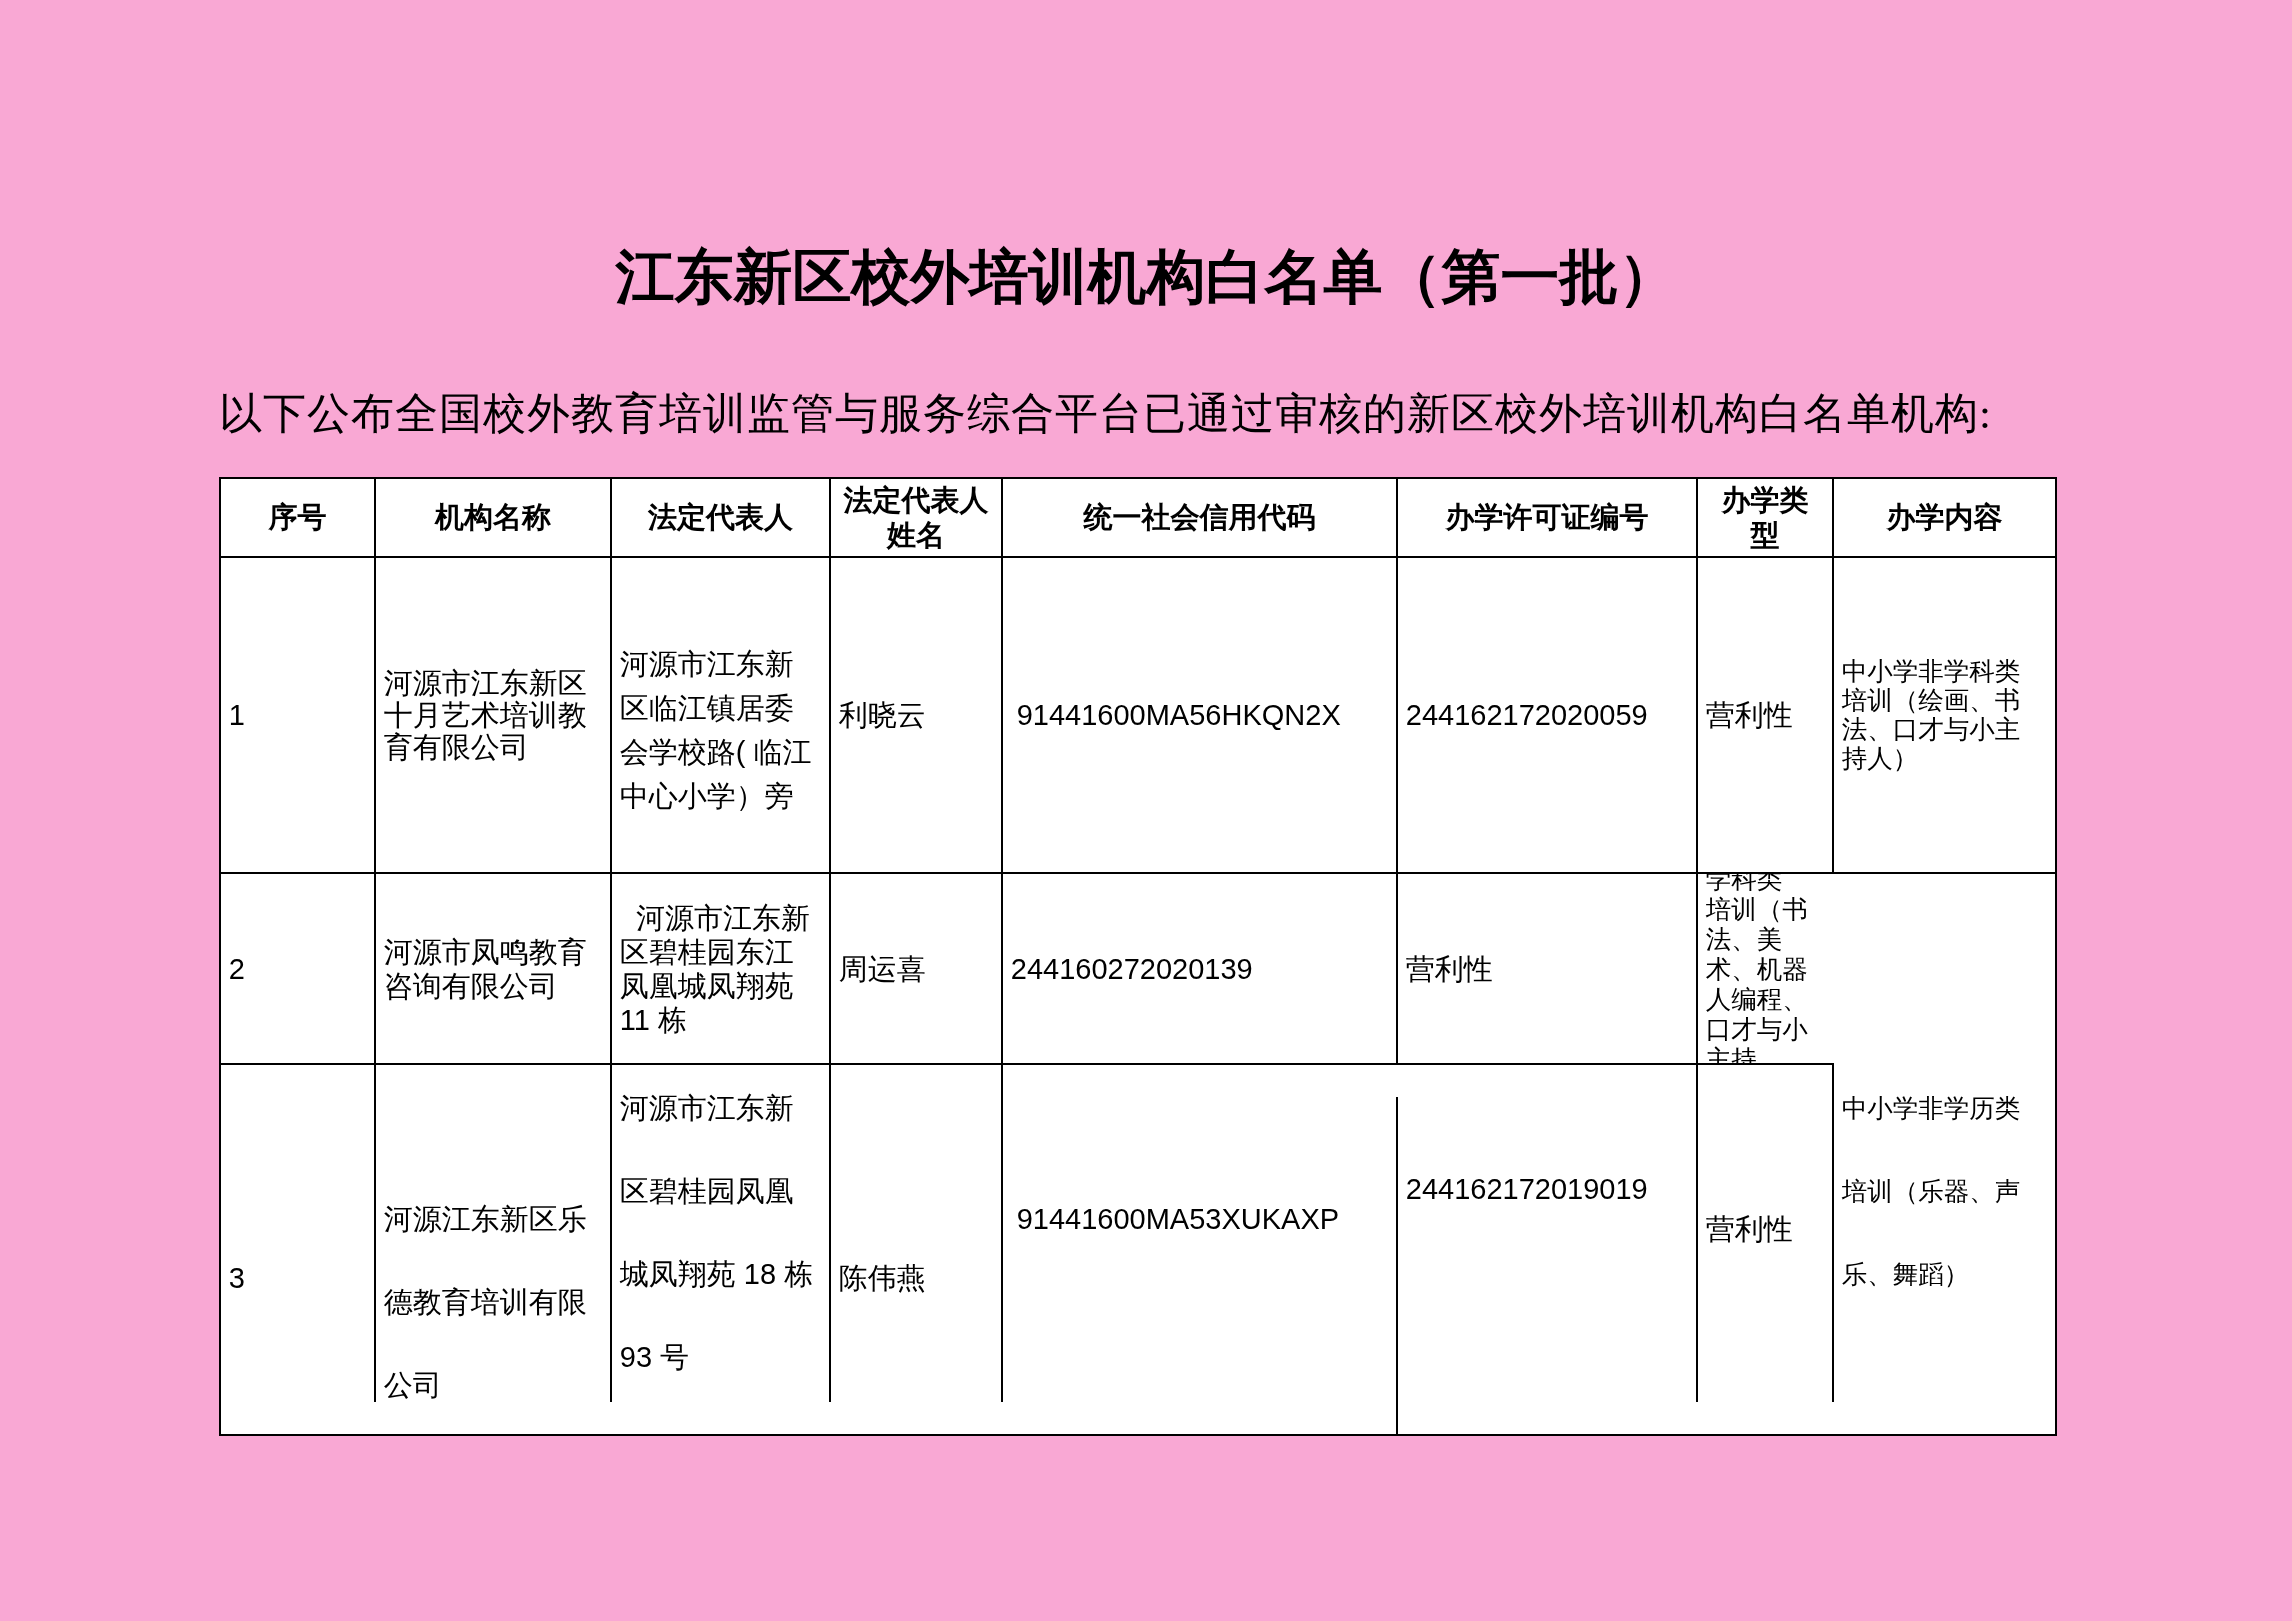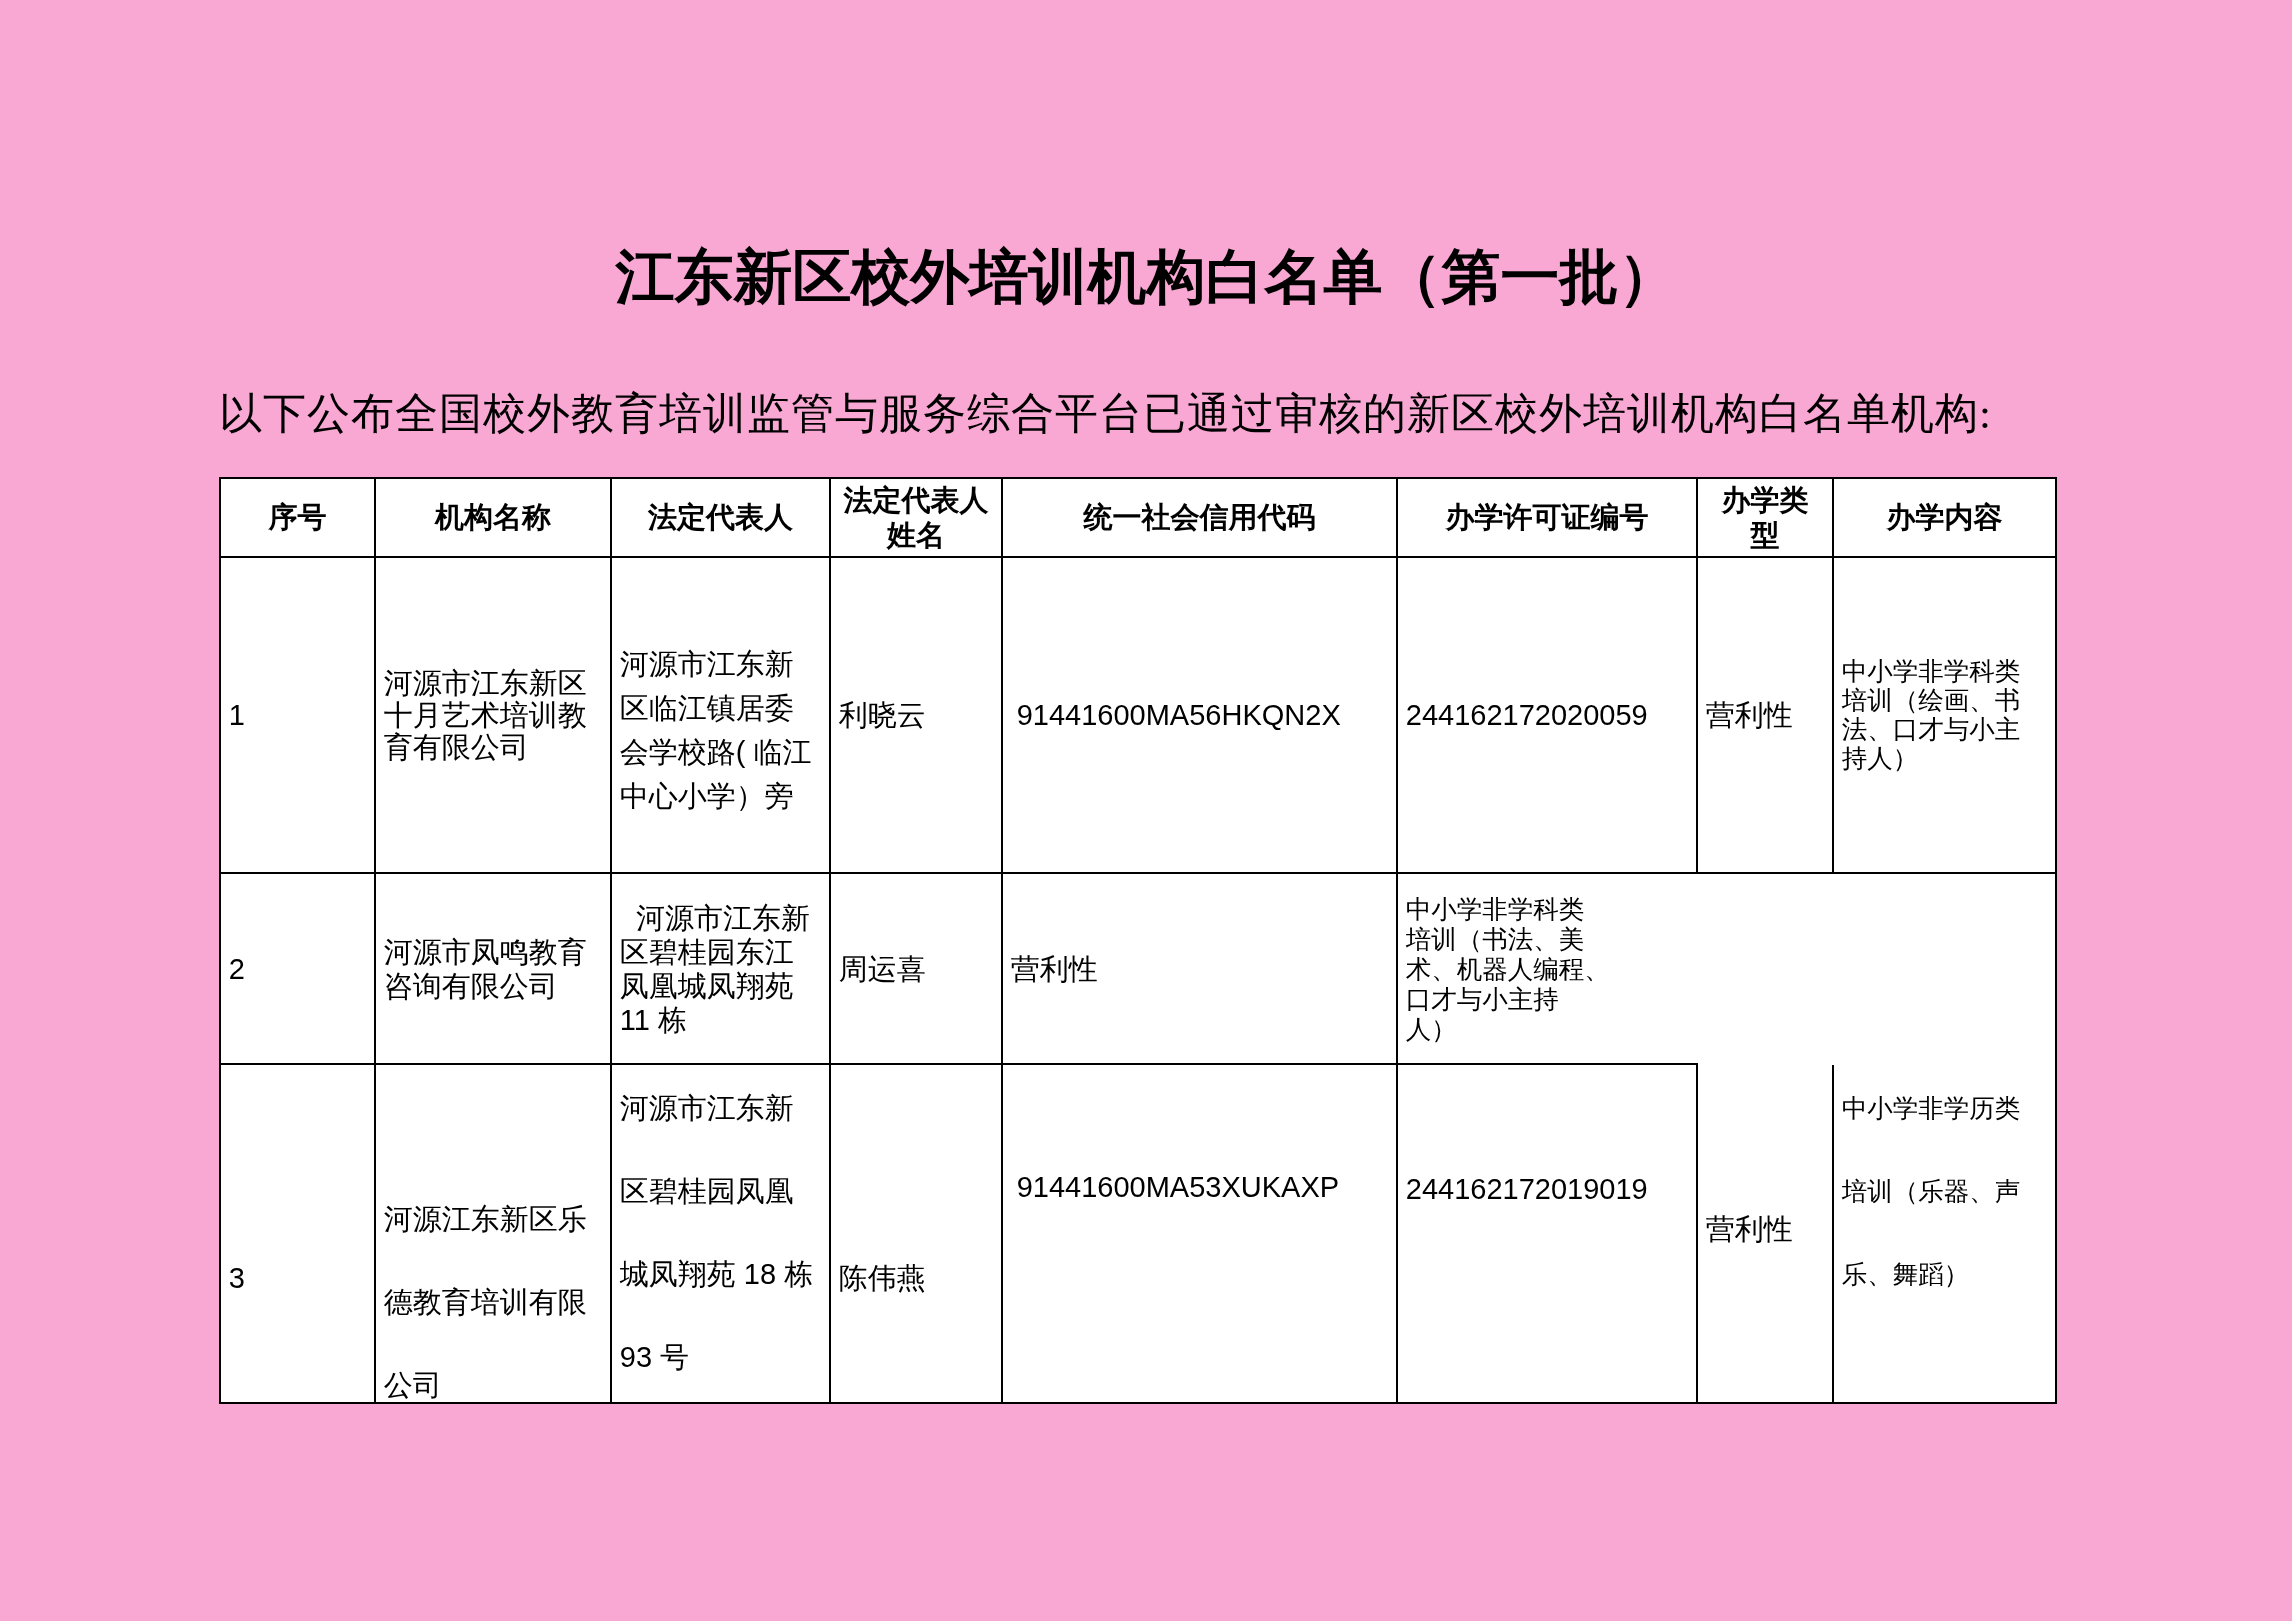--- a/index.html
+++ b/index.html
@@ -86,21 +86,21 @@
   
   .r2 .cell { height: 191px; line-height: 34px; }
   .r2 .c-content { line-height: 30px; }
 
   
   .r3 .cell { height: 337px; line-height: 83px; justify-content: flex-start; }
   .r3 .c-seq     { padding-top: 172px; }
   .r3 .c-name    { padding-top: 113px; }
   .r3 .c-addr    { padding-top: 2px; }
   .r3 .c-rep     { padding-top: 172px; }
-  .r3 .c-code    { padding-top: 81px; }
+  .r3 .c-code    { padding-top: 81px; margin-top: 32px; }
   .r3 .c-lic     { padding-top: 83px; }
   .r3 .c-type    { padding-top: 123px; }
   .r3 .c-content { padding-top: 2px; }
 
   .c-code { padding-left: 13.7px; }
   .c-content { font-size: 25.5px; }
 </style>
 </head>
 <body>
 
@@ -146,20 +146,21 @@
 
     <div class="tr r2">
       <div class="cell c-seq">2</div>
       <div class="cell c-name">河源市凤鸣教育
 咨询有限公司</div>
       <div class="cell c-addr">&nbsp;&nbsp;河源市江东新
 区碧桂园东江
 凤凰城凤翔苑
 11 栋</div>
       <div class="cell c-rep">周运喜</div>
+      <div class="cell c-lic">244160272020139</div>
       <div class="cell c-type">营利性</div>
       <div class="cell c-content">中小学非学科类
 培训（书法、美
 术、机器人编程、
 口才与小主持
 人）</div>
     </div>
 
     <div class="tr r3">
       <div class="cell c-seq">3</div>

